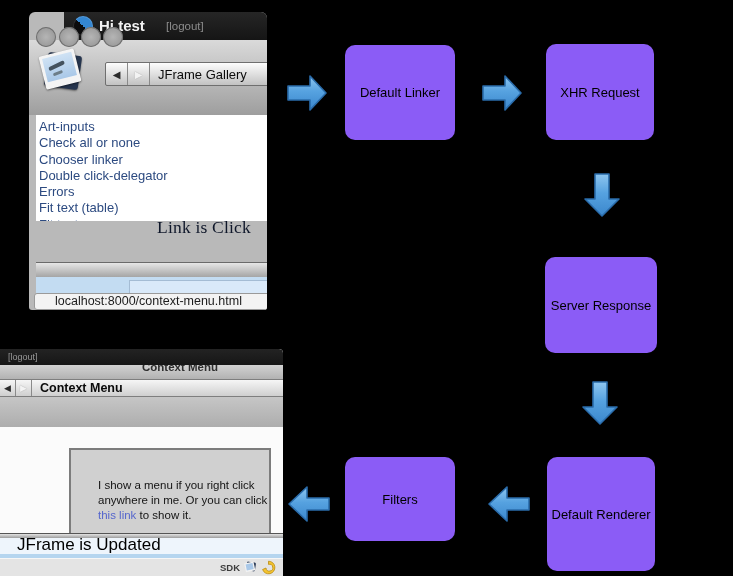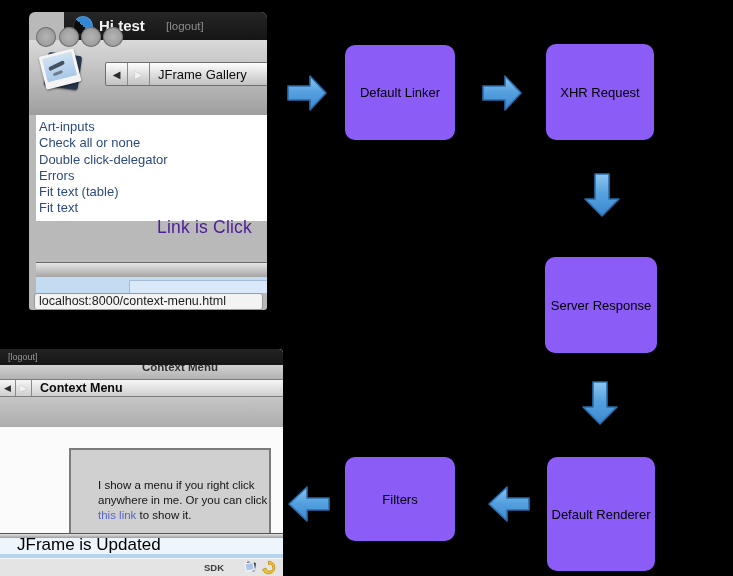--- a/index.html
+++ b/index.html
@@ -45,30 +45,30 @@
         border-right:1px solid #8a8a8a;font-size:10px;}
   .nav-back{color:#2b2b2b;}
   .nav-fwd{color:#f3f3f3;text-shadow:0 0 1px #8a8a8a;}
   .nav-title{width:112px;display:flex;align-items:center;padding-left:8px;
         font-size:13px;color:#0c0c0c;}
   .gwin-content{position:absolute;left:7px;top:103px;width:231px;height:106px;
         background:#fff;overflow:hidden;}
   .link-list{padding:4px 0 0 3px;}
   .glink{font-size:13px;line-height:16.3px;color:#2c4a80;cursor:pointer;white-space:nowrap;}
   .glink.active{text-decoration:underline;}
-  .annot-clicked{position:absolute;left:128px;top:103px;font-size:17.5px;color:#4c1d95;
-        white-space:nowrap;letter-spacing:.2px;}
+  .annot-clicked{position:absolute;left:128px;top:103px;font-size:17.5px;color:#0f172a;
+        white-space:nowrap;letter-spacing:.2px;font-family:Liberation Serif, serif;}
   .gwin-graybar{position:absolute;left:7px;top:250px;width:231px;height:15px;
         background:linear-gradient(#e6e6e6,#a5a5a5);border-top:1px solid #6a6a6a;box-sizing:border-box;}
   .gwin-bluebar{position:absolute;left:7px;top:265px;width:231px;height:16px;background:#c3dcf2;}
   .gwin-blueinset{position:absolute;left:93px;top:3px;right:0;bottom:0;background:#d9e9f9;
         border-top:1px solid #a4bcd4;border-left:1px solid #a4bcd4;}
   .gwin-tooltip{position:absolute;left:5px;top:281px;width:223px;height:15px;
         background:#f3f3f3;border:1px solid #9a9a9a;border-radius:3px;
-        font-size:12.5px;color:#1c1c1c;line-height:15px;padding-left:4px;white-space:nowrap;}
+        font-size:12.5px;color:#1c1c1c;line-height:15px;padding-left:20px;white-space:nowrap;}
 
   
   .cwin{position:absolute;left:0;top:349px;width:283px;height:227px;overflow:hidden;
         background:#c9c9c9;border-radius:0 4px 0 0;}
   .cwin-darkbar{position:absolute;left:0;top:0;width:100%;height:16px;
         background:linear-gradient(#232323,#161616);border-radius:0 4px 0 0;}
   .cwin-logout{position:absolute;left:8px;top:3px;font-size:9px;color:#989898;}
   .cwin-titlearea{position:absolute;left:0;top:16px;width:100%;height:14px;overflow:hidden;
         background:linear-gradient(#d2d2d2,#b2b2b2);}
   .cwin-cliptitle{position:absolute;left:142px;top:-4px;font-size:11.5px;font-weight:bold;
@@ -89,21 +89,21 @@
         white-space:nowrap;}
   .menu-link{color:#5566cc;cursor:pointer;}
   .cwin-sep{position:absolute;left:0;top:184px;width:100%;height:5px;
         background:linear-gradient(#e3e3e3,#9d9d9d);border-top:1px solid #555;box-sizing:border-box;}
   .cwin-notify{position:absolute;left:0;top:189px;width:100%;height:32px;background:#eef5fc;}
   .annot-updated{position:absolute;left:17px;top:-3px;font-size:17px;color:#000;white-space:nowrap;}
   .cwin-bluestrip{position:absolute;left:0;top:205px;width:100%;height:4px;background:#b5d5ef;}
   .cwin-status{position:absolute;left:0;top:209px;width:100%;height:18px;background:#e4e4e4;
         border-top:1px solid #f6f6f6;box-sizing:border-box;
         display:flex;align-items:center;justify-content:flex-end;padding-right:7px;gap:3px;}
-  .sdk-label{font-size:9.5px;font-weight:bold;color:#3c3c3c;margin-right:16px;}
+  .sdk-label{font-size:9.5px;font-weight:bold;color:#3c3c3c;margin-right:0;}
   .mini-icon{width:15px;height:15px;position:relative;}
 </style>
 </head>
 <body>
 
 <svg width="0" height="0" style="position:absolute">
   <defs>
     <linearGradient id="ag" x1="0" y1="0" x2="0" y2="1">
       <stop offset="0" stop-color="#8ec6f0"></stop>
       <stop offset="0.45" stop-color="#56a2e0"></stop>
@@ -139,20 +139,21 @@
       <div class="nav-btn nav-fwd">
           <span>▶</span>
         </div>
       <div class="nav-title">JFrame Gallery</div>
     </div>
   </div>
   <div class="gwin-content">
     <div class="link-list">
       <div class="glink">Art-inputs</div>
       <div class="glink">Check all or none</div>
+      <div class="glink">Chooser linker</div>
       <div class="glink">Double click-delegator</div>
       <div class="glink">Errors</div>
       <div class="glink">Fit text (table)</div>
       <div class="glink">Fit text</div>
     </div>
   </div>
   <div class="annot-clicked" style="top:205px">Link is Click</div>
   <div class="gwin-graybar"></div>
   <div class="gwin-bluebar">
     <div class="gwin-blueinset"></div>

